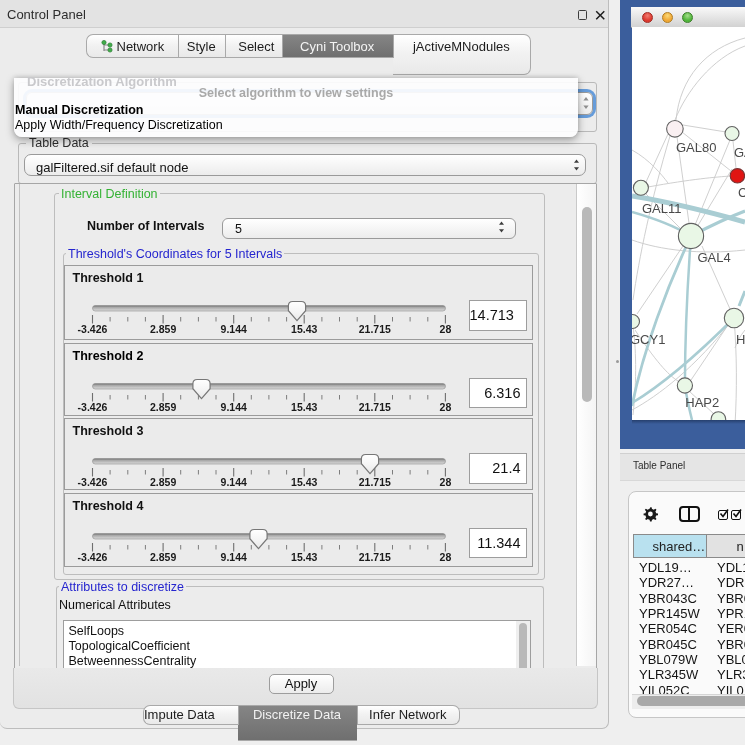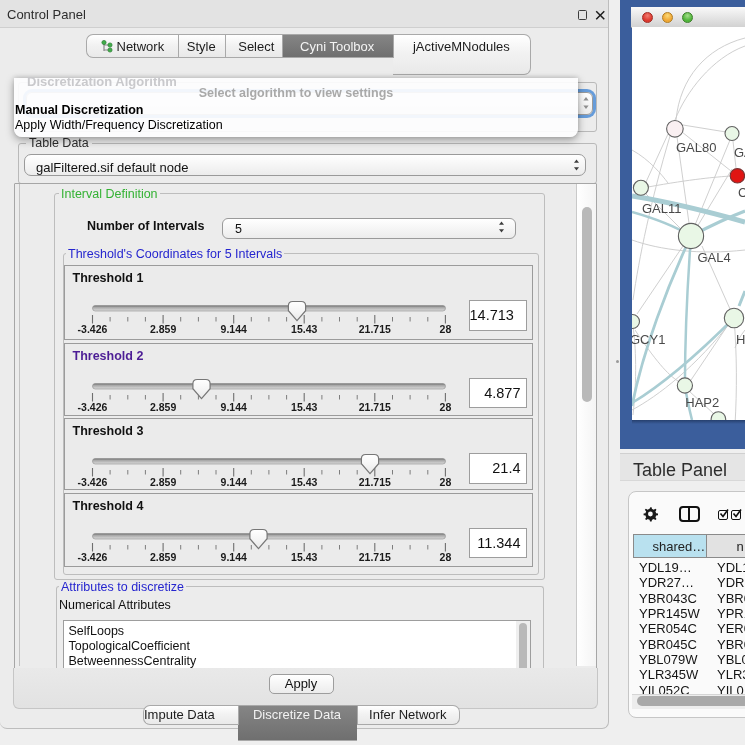--- a/index.html
+++ b/index.html
@@ -100,21 +100,21 @@
           <text x="98.1" y="67.0" text-anchor="middle" font-family="Liberation Sans, sans-serif" font-size="10.5" font-weight="bold" fill="#1a1a1a">2.859</text>
           <text x="168.7" y="67.0" text-anchor="middle" font-family="Liberation Sans, sans-serif" font-size="10.5" font-weight="bold" fill="#1a1a1a">9.144</text>
           <text x="239.2" y="67.0" text-anchor="middle" font-family="Liberation Sans, sans-serif" font-size="10.5" font-weight="bold" fill="#1a1a1a">15.43</text>
           <text x="309.8" y="67.0" text-anchor="middle" font-family="Liberation Sans, sans-serif" font-size="10.5" font-weight="bold" fill="#1a1a1a">21.715</text>
           <text x="380.4" y="67.0" text-anchor="middle" font-family="Liberation Sans, sans-serif" font-size="10.5" font-weight="bold" fill="#1a1a1a">28</text>
           <path d="M 223.4,39.7 Q 223.4,35.5 227.6,35.5 L 236.4,35.5 Q 240.6,35.5 240.6,39.7 L 240.6,44.7 L 232.0,54.7 L 223.4,44.7 Z" fill="url(#th265)" stroke="#767676" stroke-width="1.2"></path>
         </svg>
         <div style="position:absolute;left:404px;top:34px;width:58px;height:30.5px;background:#fff;border:1.5px solid #9d9d9d;box-sizing:border-box;font-size:14.5px;color:#111;text-align:right;line-height:28px;padding-right:17px">14.713</div>
       </div>
 <div style="position:absolute;left:63.5px;top:342.5px;width:467.5px;height:71px;border:1px solid #9b9b9b;background:#ebebeb">
-        <div style="position:absolute;left:8px;top:5px;font-weight:bold;font-size:12.5px;color:#4c1d95">Threshold 2</div>
+        <div style="position:absolute;left:8px;top:5px;font-weight:bold;font-size:12.5px;color:#000000">Threshold 2</div>
         <svg width="469" height="75" viewBox="0 0 469 75" style="position:absolute;left:0;top:0">
           <defs>
 <linearGradient id="tr342.5" x1="0" y1="0" x2="0" y2="1">
 <stop offset="0" stop-color="#6e6e6e"></stop>
               <stop offset="0.35" stop-color="#a9a9a9"></stop>
               <stop offset="1" stop-color="#dcdcdc"></stop>
 </linearGradient>
 <linearGradient id="th342.5" x1="0" y1="0" x2="0" y2="1">
 <stop offset="0" stop-color="#ffffff"></stop>
               <stop offset="0.55" stop-color="#f4f4f4"></stop>
@@ -144,21 +144,21 @@
           <line x1="362.8" y1="51.0" x2="362.8" y2="55.5" stroke="#7d7d7d" stroke-width="1"></line>
           <line x1="380.4" y1="49.0" x2="380.4" y2="57.5" stroke="#6f6f6f" stroke-width="1.1"></line>
           <text x="27.5" y="67.0" text-anchor="middle" font-family="Liberation Sans, sans-serif" font-size="10.5" font-weight="bold" fill="#1a1a1a">-3.426</text>
           <text x="98.1" y="67.0" text-anchor="middle" font-family="Liberation Sans, sans-serif" font-size="10.5" font-weight="bold" fill="#1a1a1a">2.859</text>
           <text x="168.7" y="67.0" text-anchor="middle" font-family="Liberation Sans, sans-serif" font-size="10.5" font-weight="bold" fill="#1a1a1a">9.144</text>
           <text x="239.2" y="67.0" text-anchor="middle" font-family="Liberation Sans, sans-serif" font-size="10.5" font-weight="bold" fill="#1a1a1a">15.43</text>
           <text x="309.8" y="67.0" text-anchor="middle" font-family="Liberation Sans, sans-serif" font-size="10.5" font-weight="bold" fill="#1a1a1a">21.715</text>
           <text x="380.4" y="67.0" text-anchor="middle" font-family="Liberation Sans, sans-serif" font-size="10.5" font-weight="bold" fill="#1a1a1a">28</text>
           <path d="M 127.9,39.7 Q 127.9,35.5 132.1,35.5 L 140.9,35.5 Q 145.1,35.5 145.1,39.7 L 145.1,44.7 L 136.5,54.7 L 127.9,44.7 Z" fill="url(#th342.5)" stroke="#767676" stroke-width="1.2"></path>
         </svg>
-        <div style="position:absolute;left:404px;top:34px;width:58px;height:30.5px;background:#fff;border:1.5px solid #9d9d9d;box-sizing:border-box;font-size:14.5px;color:#111;text-align:right;line-height:28px;padding-right:5px">4.877</div>
+        <div style="position:absolute;left:404px;top:34px;width:58px;height:30.5px;background:#fff;border:1.5px solid #9d9d9d;box-sizing:border-box;font-size:14.5px;color:#111;text-align:right;line-height:28px;padding-right:5px">6.316</div>
       </div>
 <div style="position:absolute;left:63.5px;top:418px;width:467.5px;height:70px;border:1px solid #9b9b9b;background:#ebebeb">
         <div style="position:absolute;left:8px;top:5px;font-weight:bold;font-size:12.5px;color:#111">Threshold 3</div>
         <svg width="469" height="75" viewBox="0 0 469 75" style="position:absolute;left:0;top:0">
           <defs>
 <linearGradient id="tr418" x1="0" y1="0" x2="0" y2="1">
 <stop offset="0" stop-color="#6e6e6e"></stop>
               <stop offset="0.35" stop-color="#a9a9a9"></stop>
               <stop offset="1" stop-color="#dcdcdc"></stop>
 </linearGradient>
@@ -321,21 +321,21 @@
         <text x="738" y="197" font-family="Liberation Sans, sans-serif" font-size="13" fill="#4a4a4a">CY</text>
         <text x="642" y="212.5" font-family="Liberation Sans, sans-serif" font-size="13" fill="#4a4a4a">GAL11</text>
         <text x="697.5" y="262" font-family="Liberation Sans, sans-serif" font-size="13" fill="#4a4a4a">GAL4</text>
         <text x="630" y="344" font-family="Liberation Sans, sans-serif" font-size="13" fill="#4a4a4a">GCY1</text>
         <text x="736" y="344" font-family="Liberation Sans, sans-serif" font-size="13" fill="#4a4a4a">HI</text>
         <text x="685.3" y="406.5" font-family="Liberation Sans, sans-serif" font-size="13" fill="#4a4a4a">HAP2</text>
       </svg>
 </div>
 <div class="abs" style="left:632px;top:420px;width:113px;height:4px;background:linear-gradient(#26406e,#3b5e9c)"></div>
 <div class="abs" style="left:620px;top:453px;width:125px;height:28px;background:#e5e5e5;border-top:1px solid #d0d0d0;border-bottom:1px solid #d8d8d8;box-sizing:border-box"></div>
-<div class="abs" style="left:633px;top:460px;font-size:18px;color:#2d2d2d">Table Panel</div>
+<div class="abs" style="left:633px;top:460px;font-size:10px;color:#2d2d2d">Table Panel</div>
 <div class="abs" style="left:628px;top:491px;width:130px;height:225px;background:#fafafa;border:1px solid #c6c6c6;border-radius:8px"></div>
 <svg class="abs" style="left:643px;top:506px" width="16" height="16" viewBox="0 0 16 16">
       <g fill="#1a1a1a">
         <path d="M8,1.2 L9.2,1.2 L9.6,3.1 a5.2,5.2 0 0 1 1.7,0.7 l1.7,-1.1 l1.1,1.1 l-1.1,1.7 a5.2,5.2 0 0 1 0.7,1.7 l1.9,0.4 l0,1.6 l-1.9,0.4 a5.2,5.2 0 0 1 -0.7,1.7 l1.1,1.7 l-1.1,1.1 l-1.7,-1.1 a5.2,5.2 0 0 1 -1.7,0.7 l-0.4,1.9 l-1.6,0 l-0.4,-1.9 a5.2,5.2 0 0 1 -1.7,-0.7 l-1.7,1.1 l-1.1,-1.1 l1.1,-1.7 a5.2,5.2 0 0 1 -0.7,-1.7 l-1.9,-0.4 l0,-1.6 l1.9,-0.4 a5.2,5.2 0 0 1 0.7,-1.7 L2.4,3.8 l1.1,-1.1 l1.7,1.1 a5.2,5.2 0 0 1 1.7,-0.7 Z M8,5.6 a2.4,2.4 0 1 0 0,4.8 a2.4,2.4 0 1 0 0,-4.8 Z" transform="translate(-0.6,0)"></path>
       </g>
     </svg>
 <div class="abs" style="left:678.5px;top:505.5px;width:21px;height:16.5px;border:2.6px solid #111;border-radius:4px;box-sizing:border-box"></div>
 <div class="abs" style="left:687.7px;top:506px;width:2.6px;height:15.5px;background:#111"></div>
 <div class="abs" style="left:717.5px;top:509.5px;width:10px;height:10px;border:1.4px solid #111;border-radius:2px;box-sizing:border-box"></div>
 <svg class="abs" style="left:717.5px;top:506.5px" width="13" height="13" viewBox="0 0 13 13">

